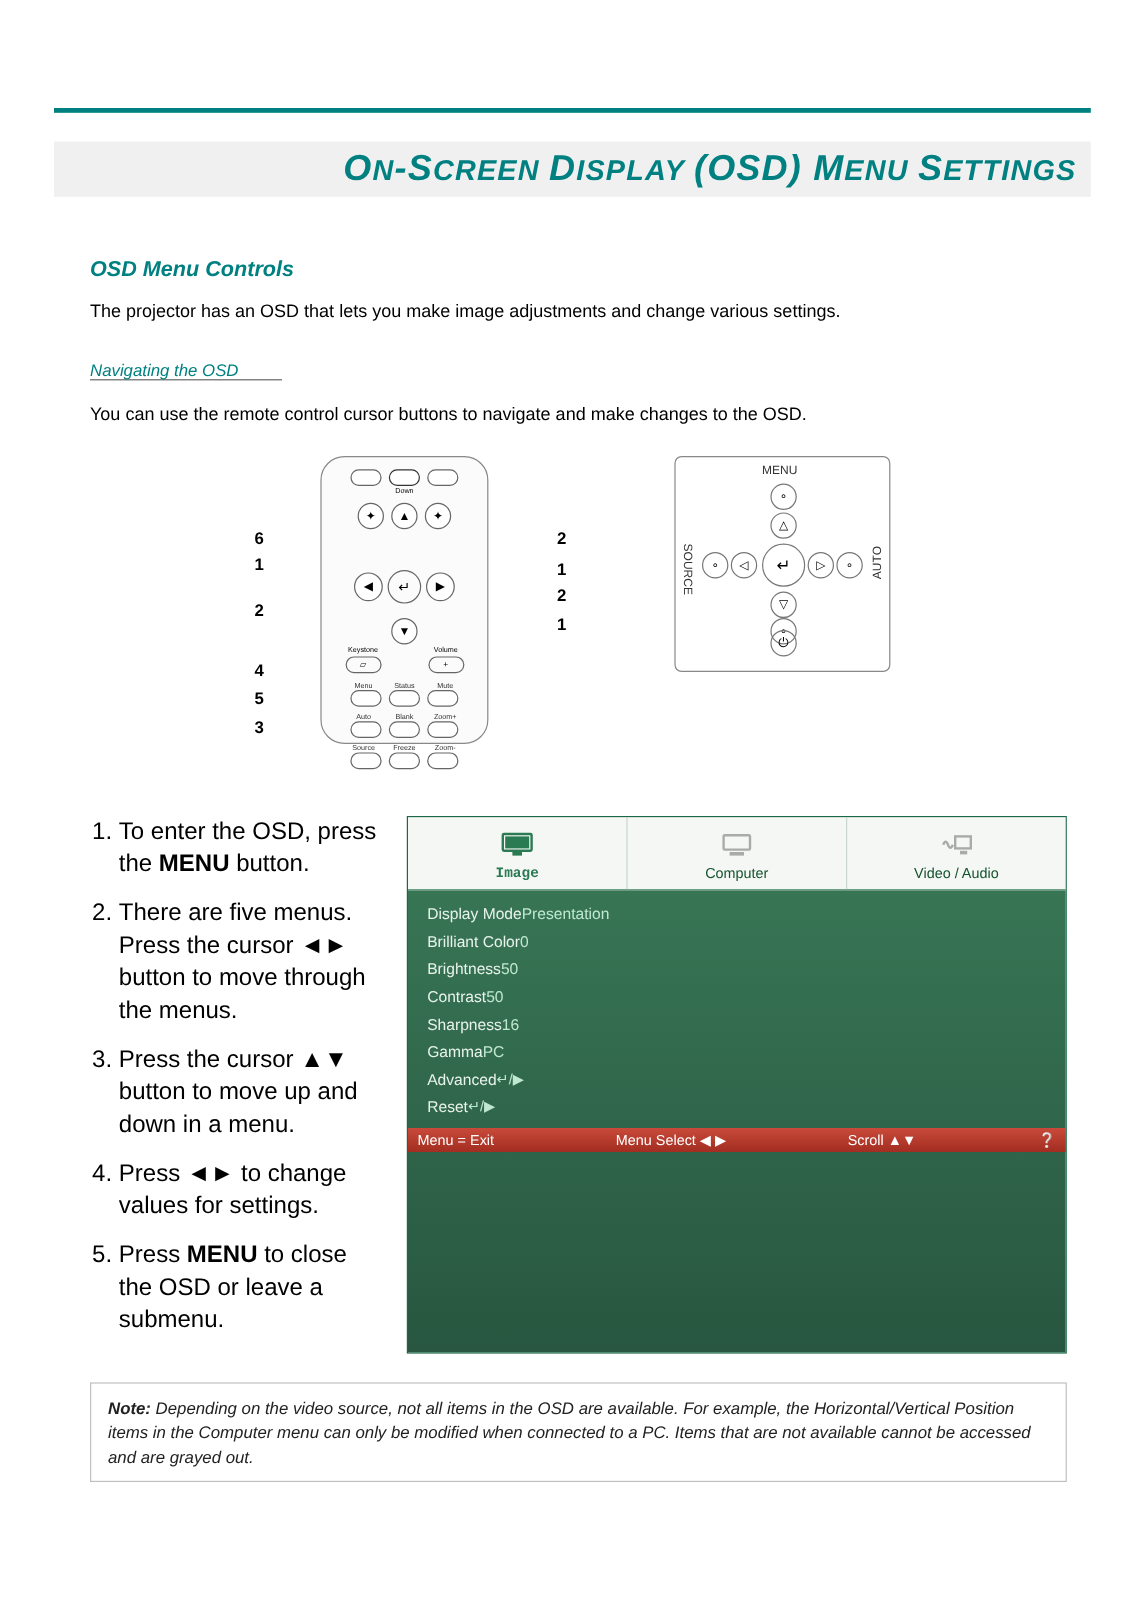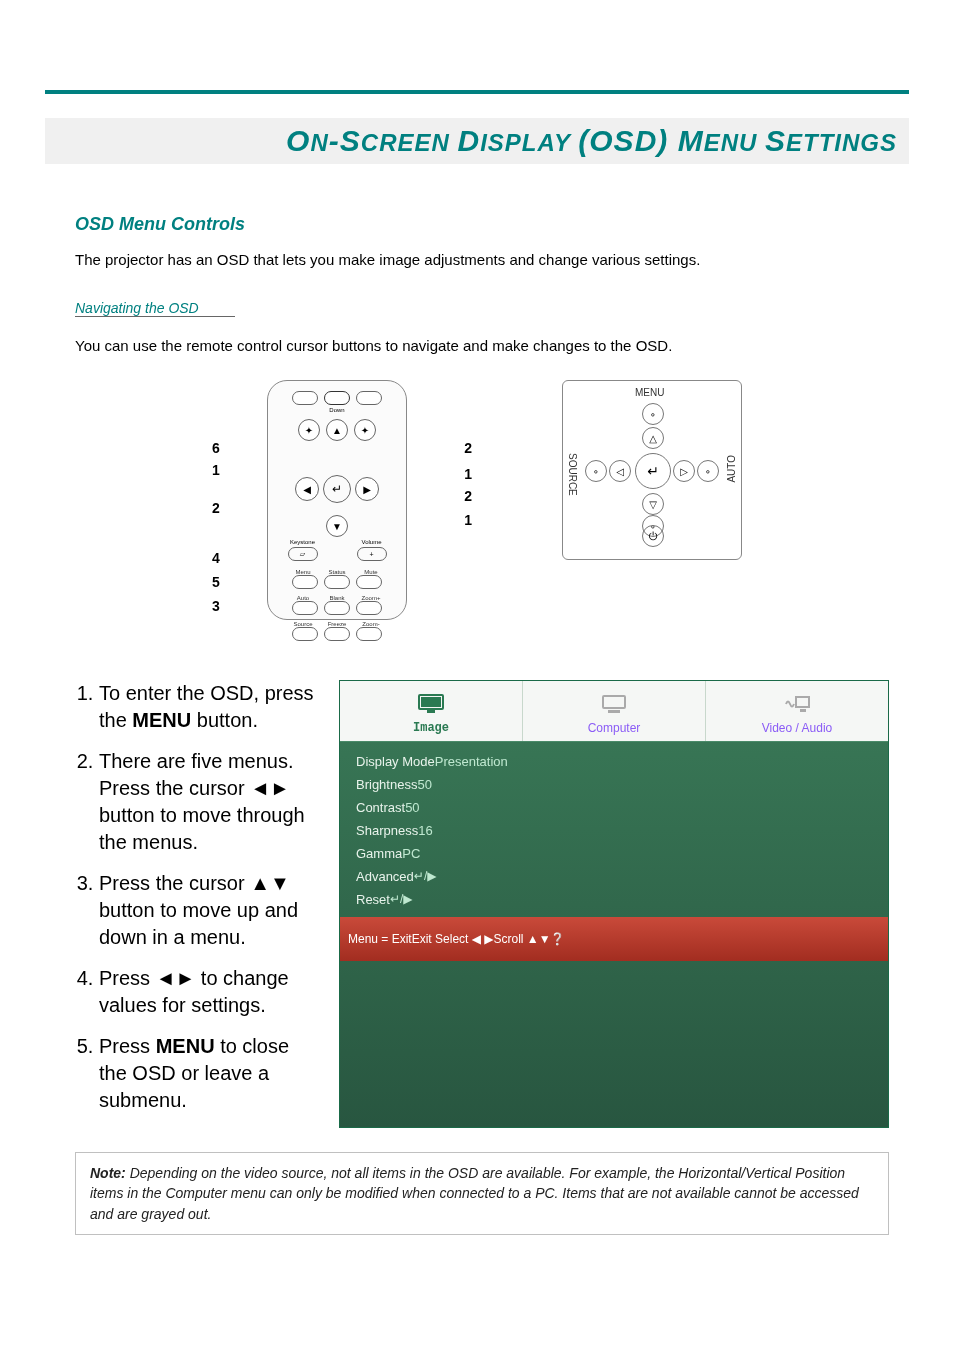--- a/index.html
+++ b/index.html
@@ -134,38 +134,38 @@
   .osd-tabs {
     display: flex;
     background: #f5f7f5;
     border-bottom: 1px solid #4a8a69;
   }
   .osd-tab {
     flex:1;
     text-align:center;
     padding: 10px 2px 6px 2px;
     font-size: 12px;
-    color: #8b5cf6;
+    color: #14532d;
     border-right: 1px solid #c8d8cc;
   }
   .osd-tab:last-child{border-right:none;}
   .osd-tab.active { color:#2a7a52; font-weight:bold;font-family:Liberation Mono, monospace;}
   .osd-tab .ticon { display:block; height:26px; margin-bottom:4px; display:flex; align-items:center; justify-content:center;}
   .osd-rows { padding: 8px 14px 6px 14px; }
   .osd-row { display:flex; justify-content:flex-start; padding: 4px 2px; }
   .osd-row .label { color:#e8f3eb; }
   .osd-row .value { color:#bfe8d0; }
   .osd-row .enter { color:#bfe8d0; font-size:12px; }
   .osd-footer {
     display:flex;
     background: linear-gradient(#c94a3a,#a22d20);
     color:#fff;
     font-size:12px;
-    padding:15px 8px;
-    justify-content:flex-start;
+    padding:3px 8px;
+    justify-content:space-between;
     align-items:center;
   }
   .osd-footer .seg { display:flex; align-items:center; gap:4px; }
   .note-box {
     margin: 24px 20px 0 30px;
     border: 1px solid #c0c0c0;
     padding: 10px 14px;
     font-size: 14px;
     line-height: 1.45;
     font-style: italic;
@@ -342,20 +342,24 @@
           </span>
           <span>Video / Audio</span>
         </div>
       </div>
       <div class="osd-rows">
         <div class="osd-row">
             <span class="label">Display Mode</span>
             <span class="value">Presentation</span>
           </div>
         <div class="osd-row">
+            <span class="label">Brilliant Color</span>
+            <span class="value">0</span>
+          </div>
+        <div class="osd-row">
             <span class="label">Brightness</span>
             <span class="value">50</span>
           </div>
         <div class="osd-row">
             <span class="label">Contrast</span>
             <span class="value">50</span>
           </div>
         <div class="osd-row">
             <span class="label">Sharpness</span>
             <span class="value">16</span>
@@ -368,21 +372,21 @@
             <span class="label">Advanced</span>
             <span class="enter">↵/▶</span>
           </div>
         <div class="osd-row">
             <span class="label">Reset</span>
             <span class="enter">↵/▶</span>
           </div>
       </div>
       <div class="osd-footer">
         <span class="seg">Menu = Exit</span>
-        <span class="seg">Exit Select ◀ ▶</span>
+        <span class="seg">Menu Select ◀ ▶</span>
         <span class="seg">
             <span>Scroll ▲▼</span>
           </span>
         <span class="seg">❔</span>
       </div>
     </div>
   </div>
 
   <div class="note-box">
     <span class="nlabel">Note:</span><span> Depending on the video source, not all items in the OSD are available. For example, the Horizontal/Vertical Position items in the Computer menu can only be modified when connected to a PC. Items that are not available cannot be accessed and are grayed out.</span>

